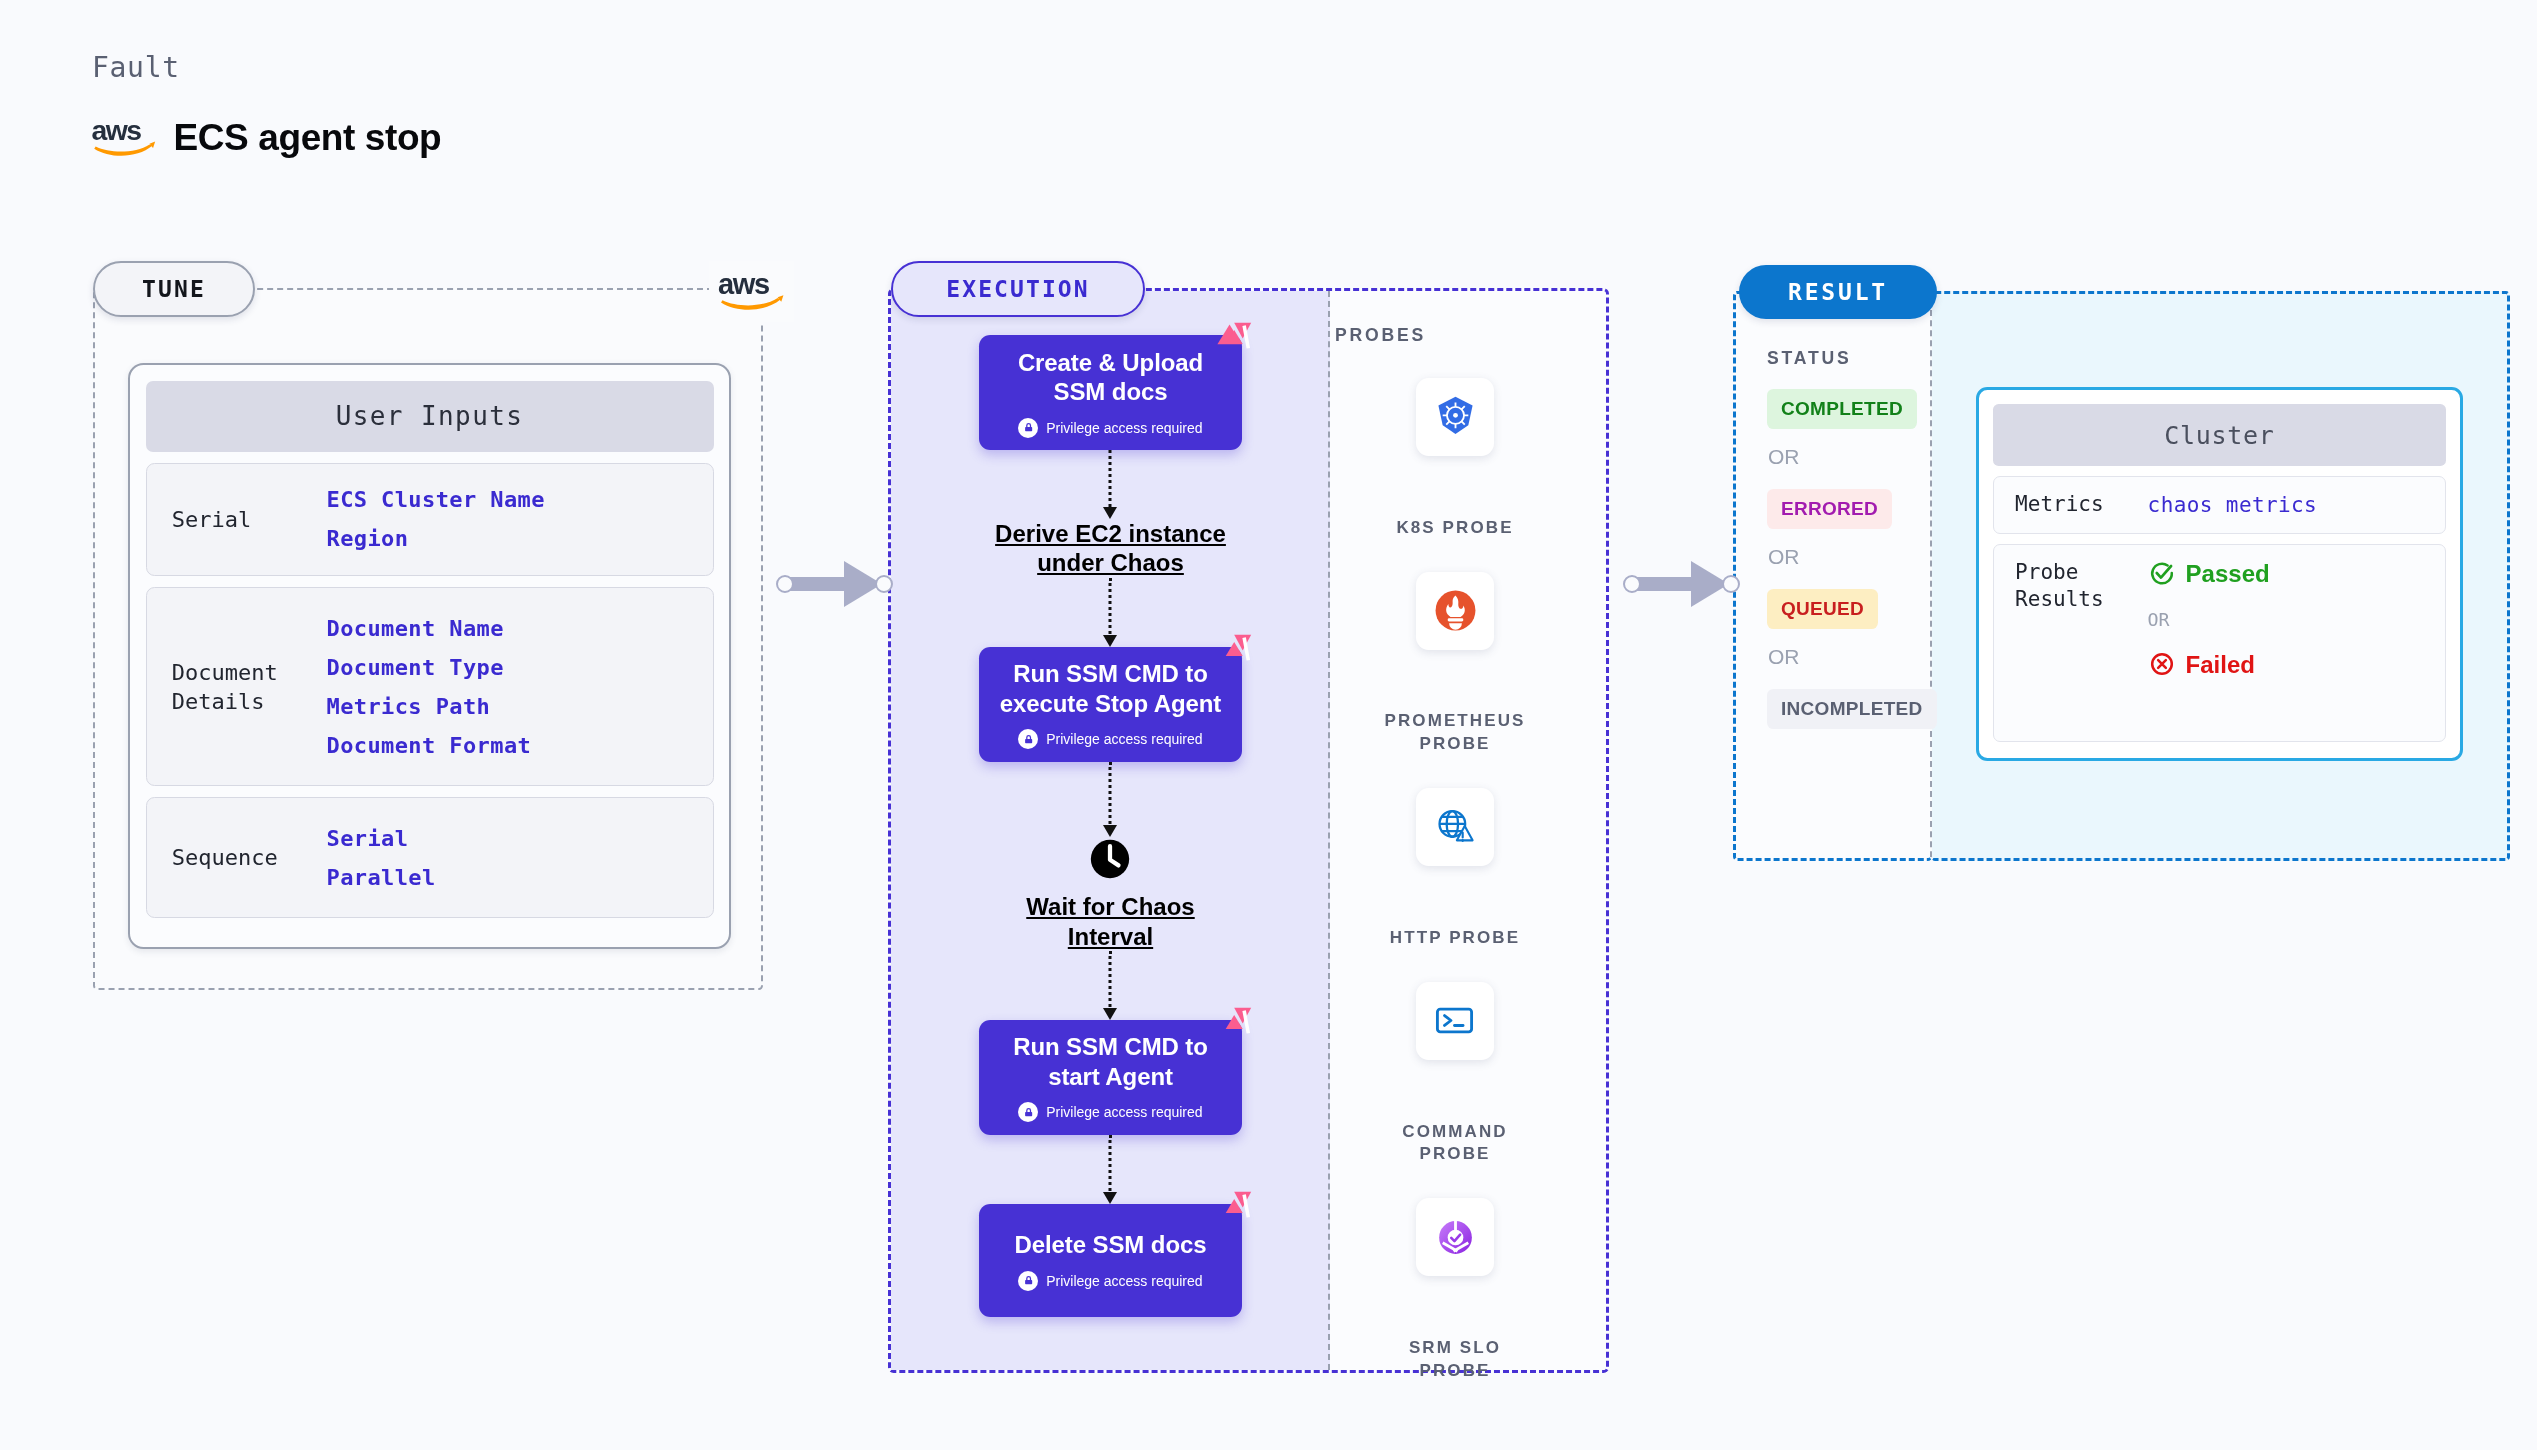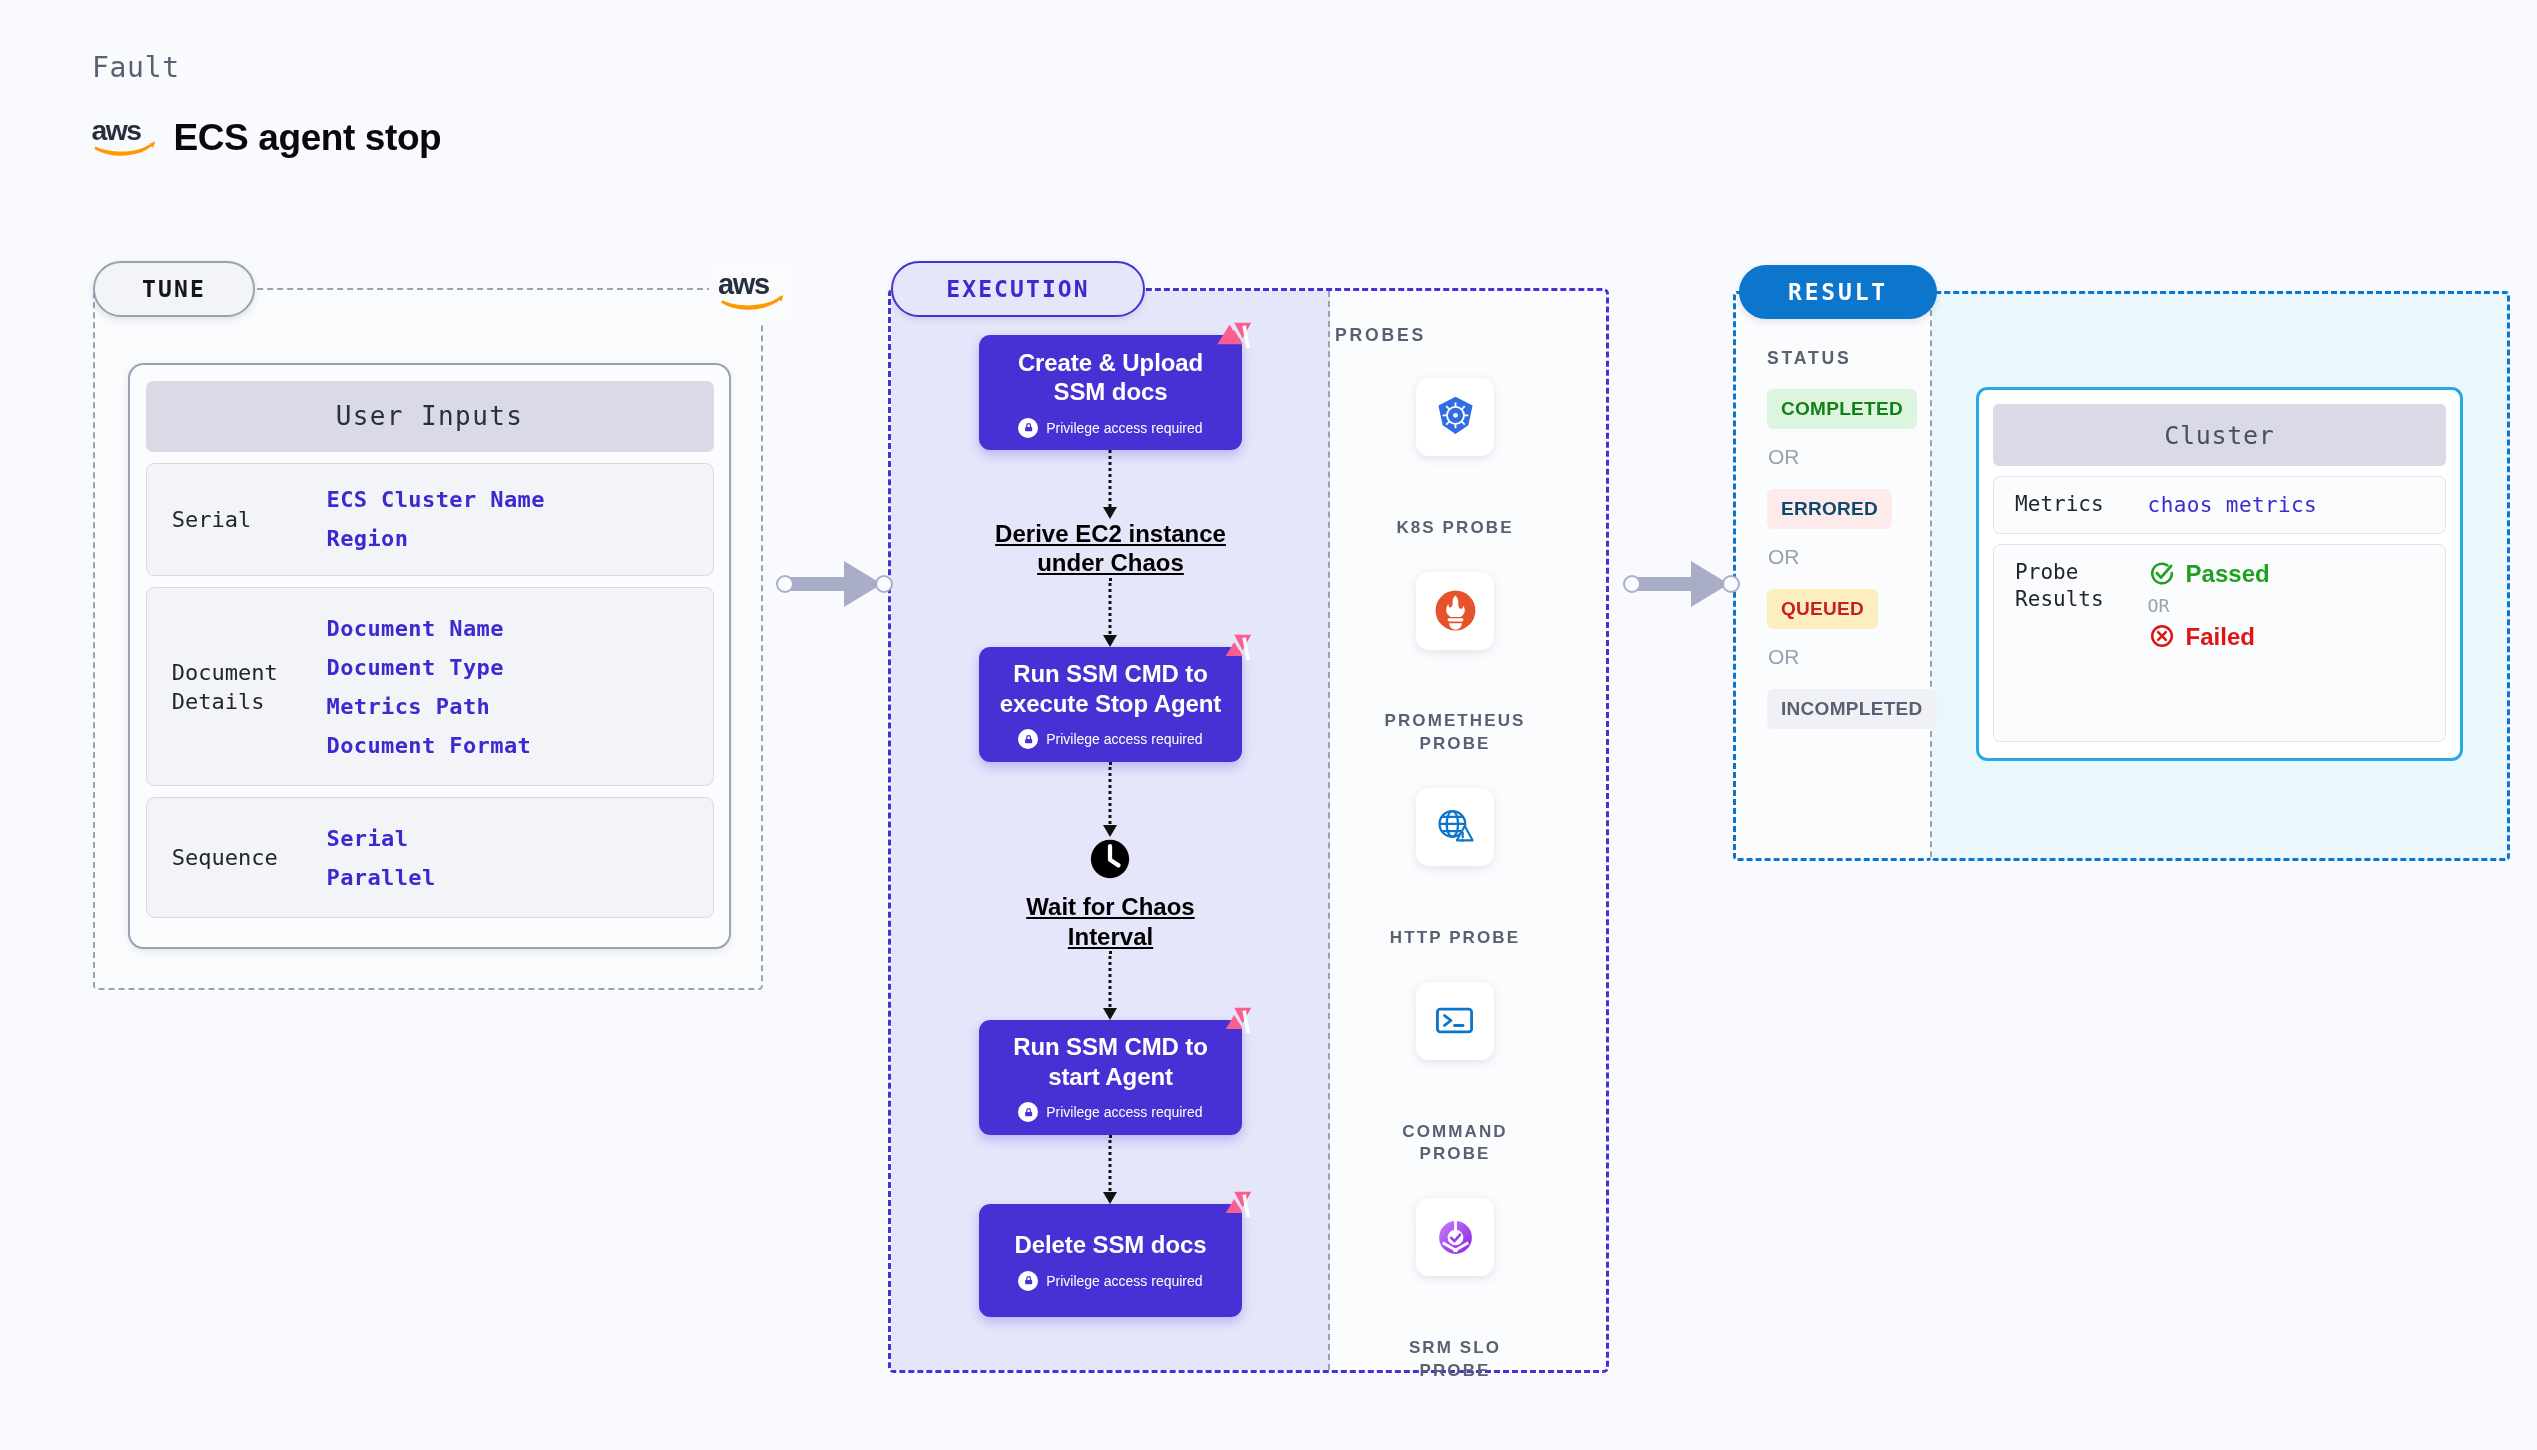--- a/index.html
+++ b/index.html
@@ -229,21 +229,21 @@
   }
   .out-row-label {
     width: 148px; flex: none; padding-left: 15.5px;
     font-family: "DejaVu Sans Mono", monospace;
     font-size: 21px; color: #21252f; line-height: 1.32;
   }
   .out-metric {
     font-family: "DejaVu Sans Mono", monospace;
     font-size: 21px; color: #3a2ad0; letter-spacing: 0.4px;
   }
-  .pr-col { display: flex; flex-direction: column; gap: 6px; }
+  .pr-col { display: flex; flex-direction: column; gap: 20px; }
   .pr-line { display: flex; align-items: center; gap: 10px; }
   .pr-line .txt { font-size: 24px; font-weight: bold; }
   .pr-or { font-family: "DejaVu Sans Mono", monospace; font-size: 18.3px; color: #9aa1b0; }
 </style>
 </head>
 <body>
 
 <div class="page">
 
   <div class="hdr-fault">Fault</div>
@@ -515,21 +515,21 @@
       <div class="dot-r"></div>
   </div>
 
   <div class="result-output"></div>
   <div class="result-status">
     <div class="status-head">STATUS</div>
 
     <div class="badge" style="background:#ddf5de; color:#128119;">COMPLETED</div>
     <div class="or-txt">OR</div>
 
-    <div class="badge" style="background:#fdeaea; color:#0c4a6e;">ERRORED</div>
+    <div class="badge" style="background:#fdeaea; color:#a21caf;">ERRORED</div>
     <div class="or-txt">OR</div>
 
     <div class="badge" style="background:#fdeec2; color:#c81f1f;">QUEUED</div>
     <div class="or-txt">OR</div>
 
     <div class="badge" style="background:#f0f1f6; color:#5a6072;">INCOMPLETED</div>
   </div>
 
   <div class="pill pill-result">RESULT</div>
 

